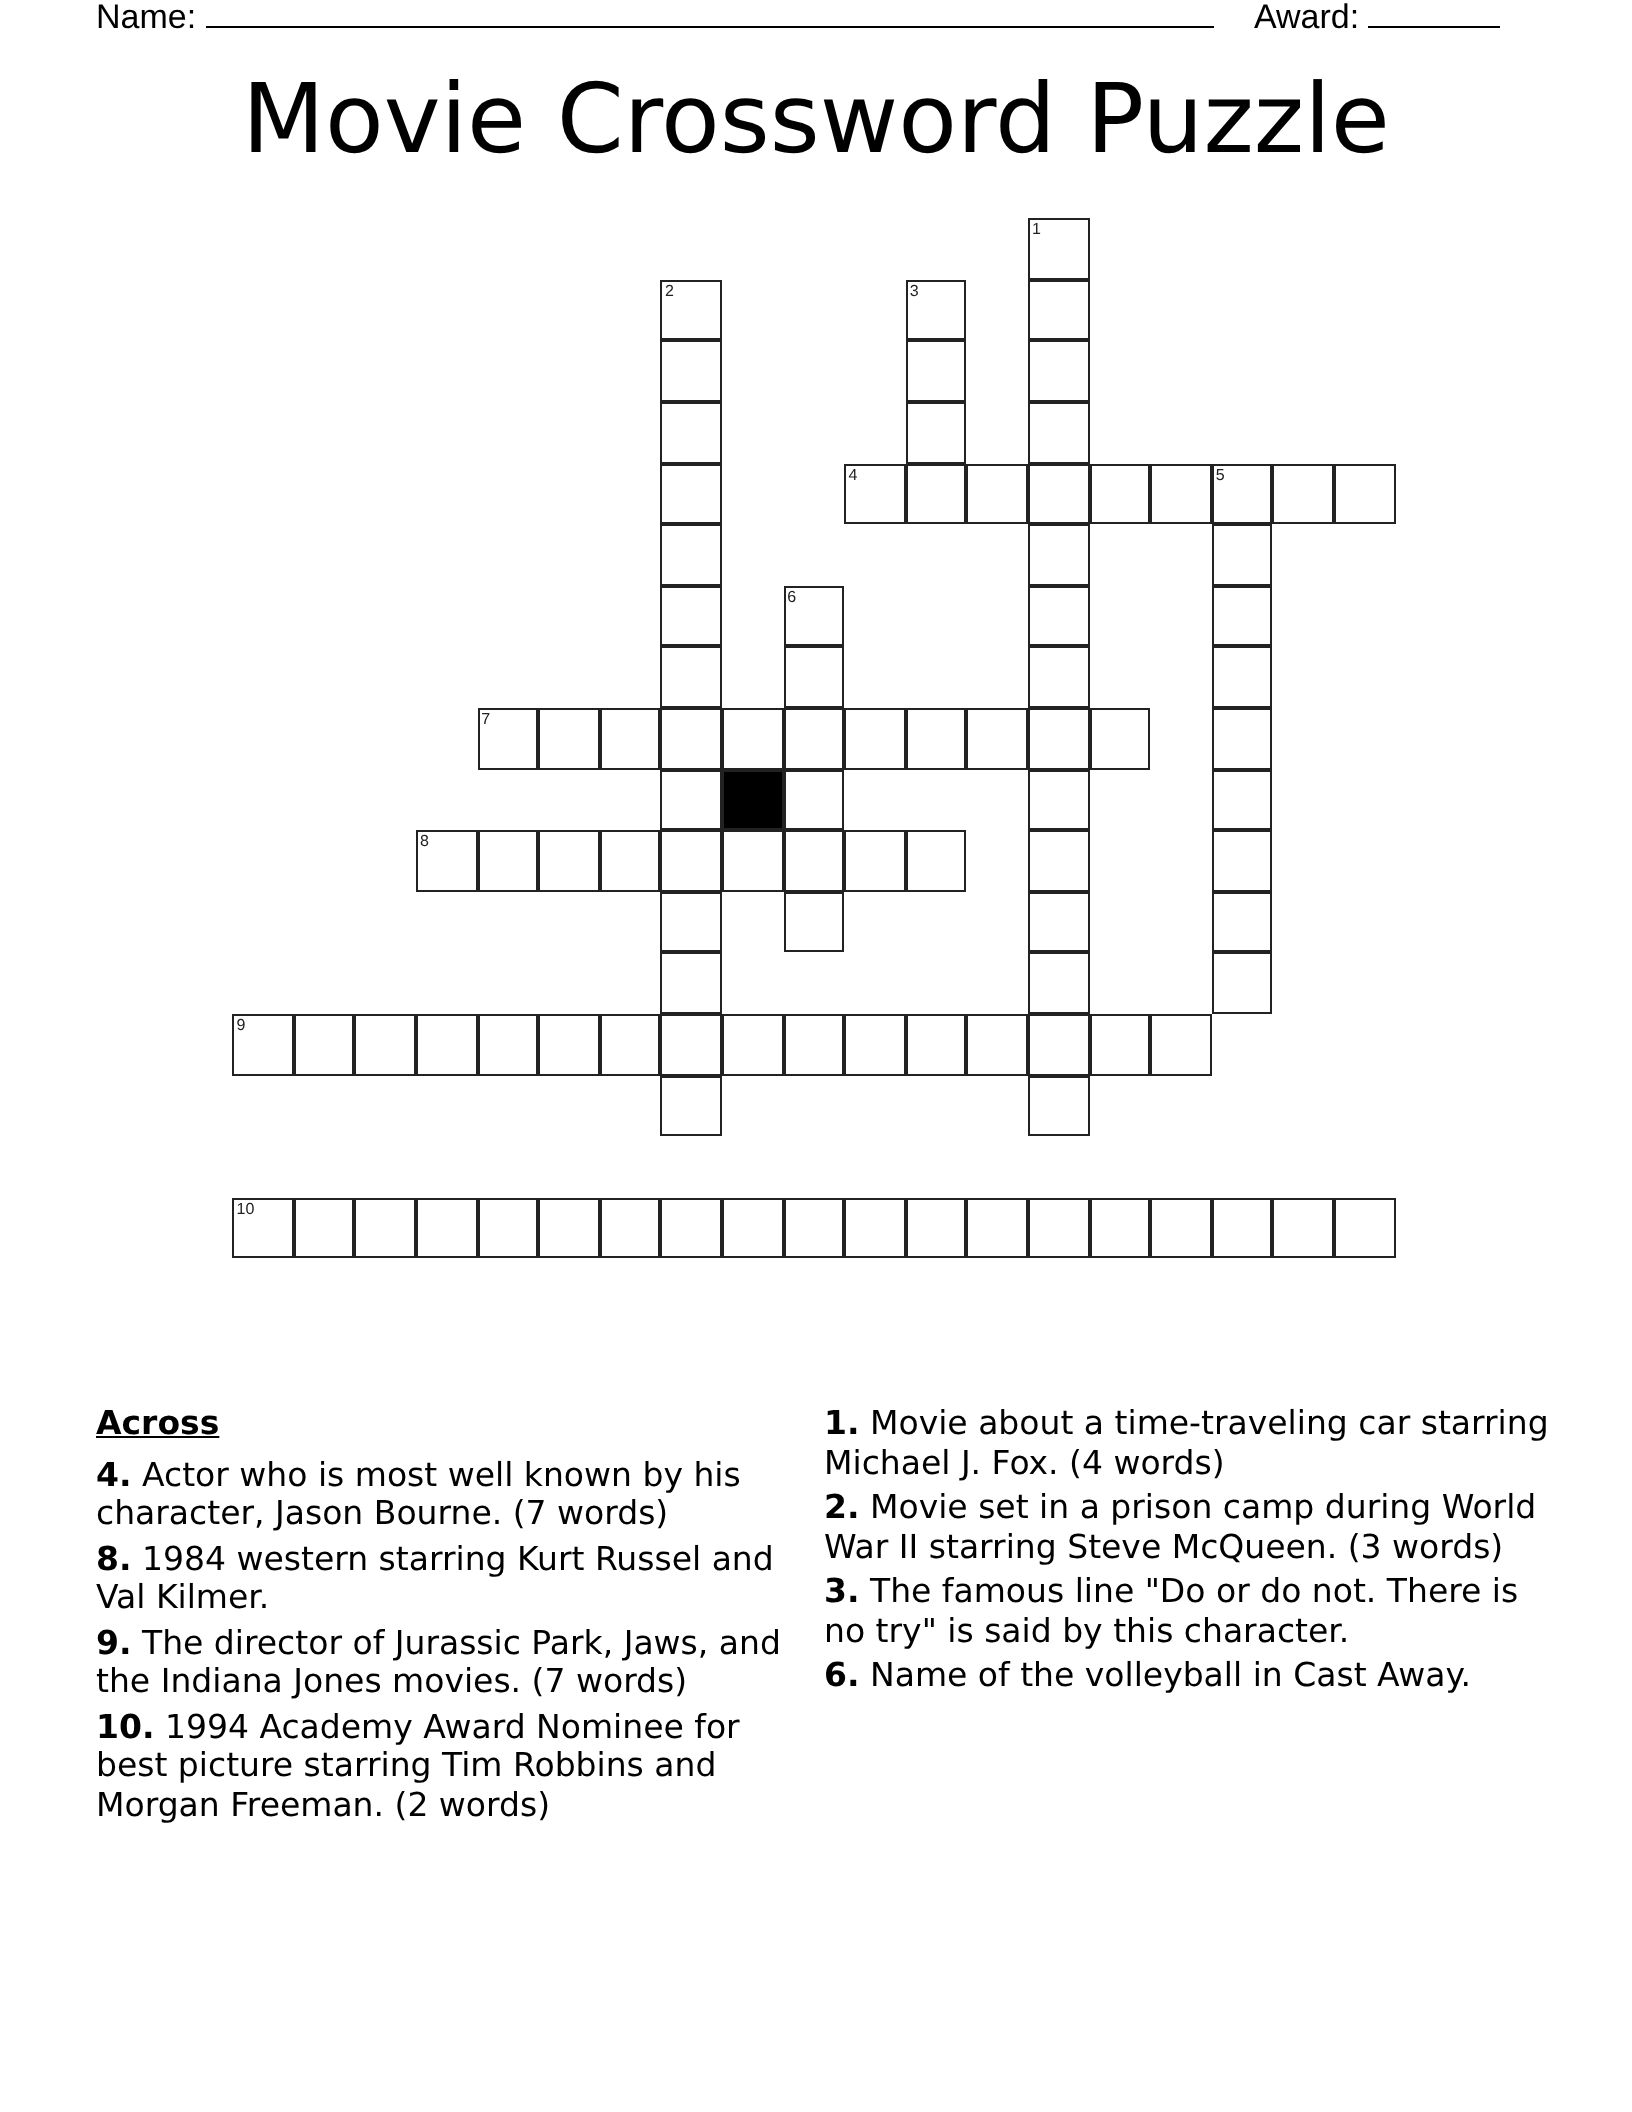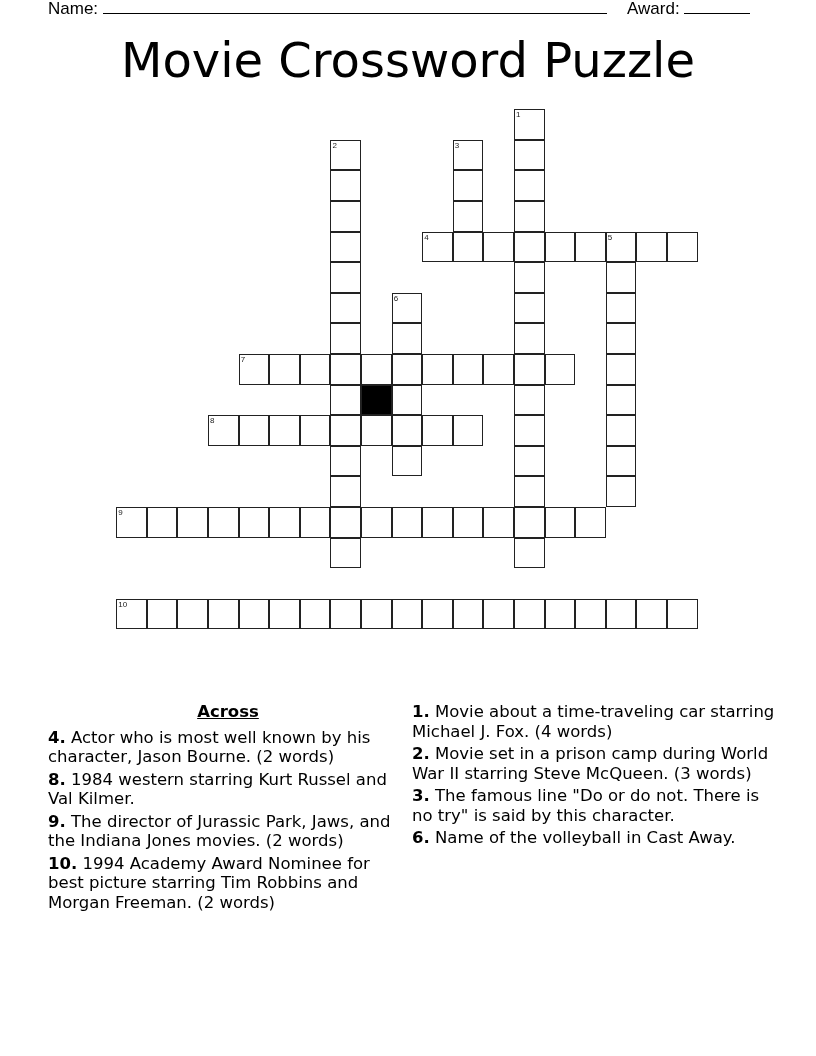--- a/index.html
+++ b/index.html
@@ -12,21 +12,21 @@
            font-family:"DejaVu Sans", sans-serif; font-size:48px; letter-spacing:0px; }
   #grid { position:absolute; left:0; top:0; width:816px; height:660px; }
   .cell { position:absolute; width:30.6px; height:30.6px; box-sizing:border-box;
           border:1.5px solid #222; background:#fff; margin-left:-0.75px; margin-top:-0.75px; }
   .cell.black { background:#000; }
   .cell .num { position:absolute; left:1px; top:0px; font-family:"Liberation Sans", sans-serif;
                font-size:8px; line-height:9px; color:#222; }
   .clues { position:absolute; top:702px; font-family:"DejaVu Sans", sans-serif; font-size:16.5px; line-height:19.5px; }
   #across { left:48px; width:360px; }
   #down { left:412px; width:365px; }
-  .clues h3 { margin:0 0 6px 0; font-size:16.5px; font-weight:bold; text-decoration:underline;text-align:center; }
+  .clues h3 { margin:0 0 6px 0; font-size:16.5px; font-weight:bold; text-decoration:underline; }
   .clue { margin:0 0 3px 0; }
   .clue b { font-weight:bold; }
 </style>
 </head>
 <body>
 
 <div class="hdr" id="name-field">
   <span>Name:</span>
   <span class="line" style="width:504px"></span>
 </div>
@@ -158,23 +158,23 @@
     <div class="cell" style="left: 545.4px; top: 599.6px;"></div>
     <div class="cell" style="left: 576px; top: 599.6px;"></div>
     <div class="cell" style="left: 606.6px; top: 599.6px;"></div>
     <div class="cell" style="left: 637.2px; top: 599.6px;"></div>
     <div class="cell" style="left: 667.8px; top: 599.6px;"></div>
     <div class="cell black" style="left: 361.8px; top: 385.4px;"></div>
   </div>
 
 <div class="clues" id="across">
   <h3>Across</h3>
-  <div class="clue"><b>4.</b><span> Actor who is most well known by his character, Jason Bourne. (2 words)</span></div>
+  <div class="clue"><b>4.</b><span> Actor who is most well known by his character, Jason Bourne. (7 words)</span></div>
   <div class="clue"><b>8.</b><span> 1984 western starring Kurt Russel and Val Kilmer.</span></div>
-  <div class="clue"><b>9.</b><span> The director of Jurassic Park, Jaws, and the Indiana Jones movies. (2 words)</span></div>
+  <div class="clue"><b>9.</b><span> The director of Jurassic Park, Jaws, and the Indiana Jones movies. (7 words)</span></div>
   <div class="clue"><b>10.</b><span> 1994 Academy Award Nominee for best picture starring Tim Robbins and Morgan Freeman. (2 words)</span></div>
 </div>
 
 <div class="clues" id="down">
   <div class="clue"><b>1.</b><span> Movie about a time-traveling car starring Michael J. Fox. (4 words)</span></div>
   <div class="clue"><b>2.</b><span> Movie set in a prison camp during World War II starring Steve McQueen. (3 words)</span></div>
   <div class="clue"><b>3.</b><span> The famous line "Do or do not. There is no try" is said by this character.</span></div>
   <div class="clue"><b>6.</b><span> Name of the volleyball in Cast Away.</span></div>
 </div>
 

